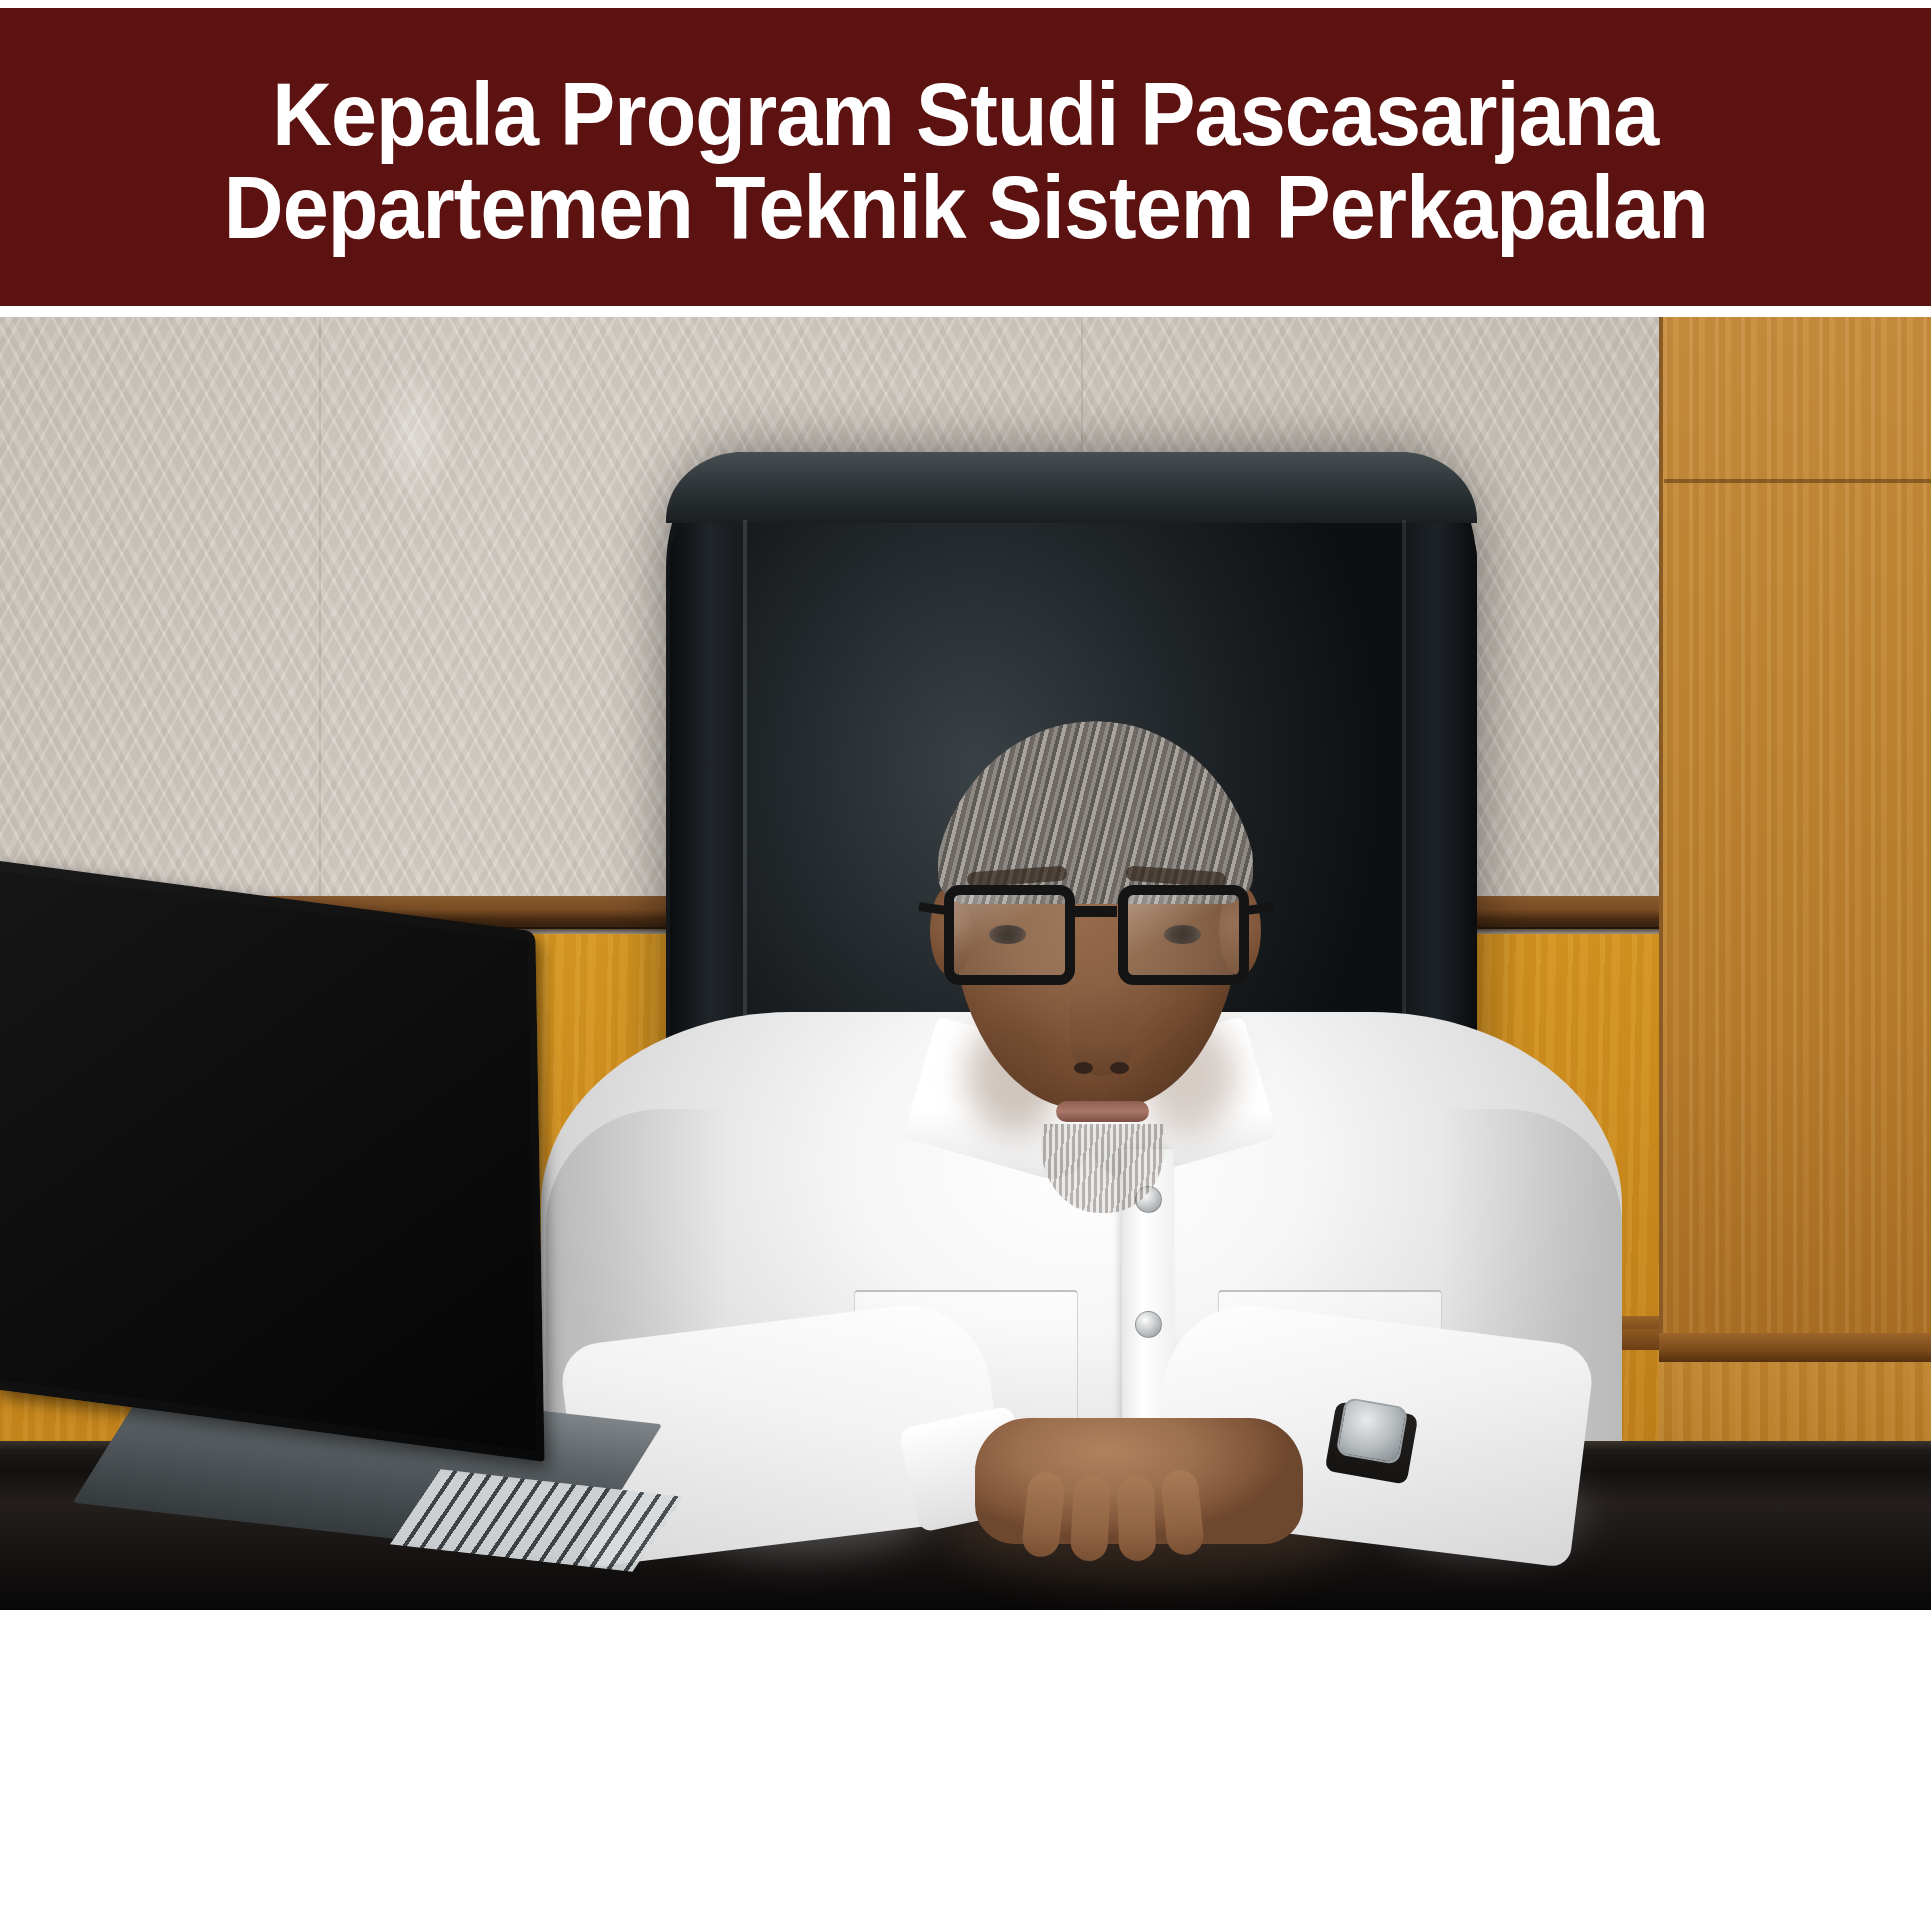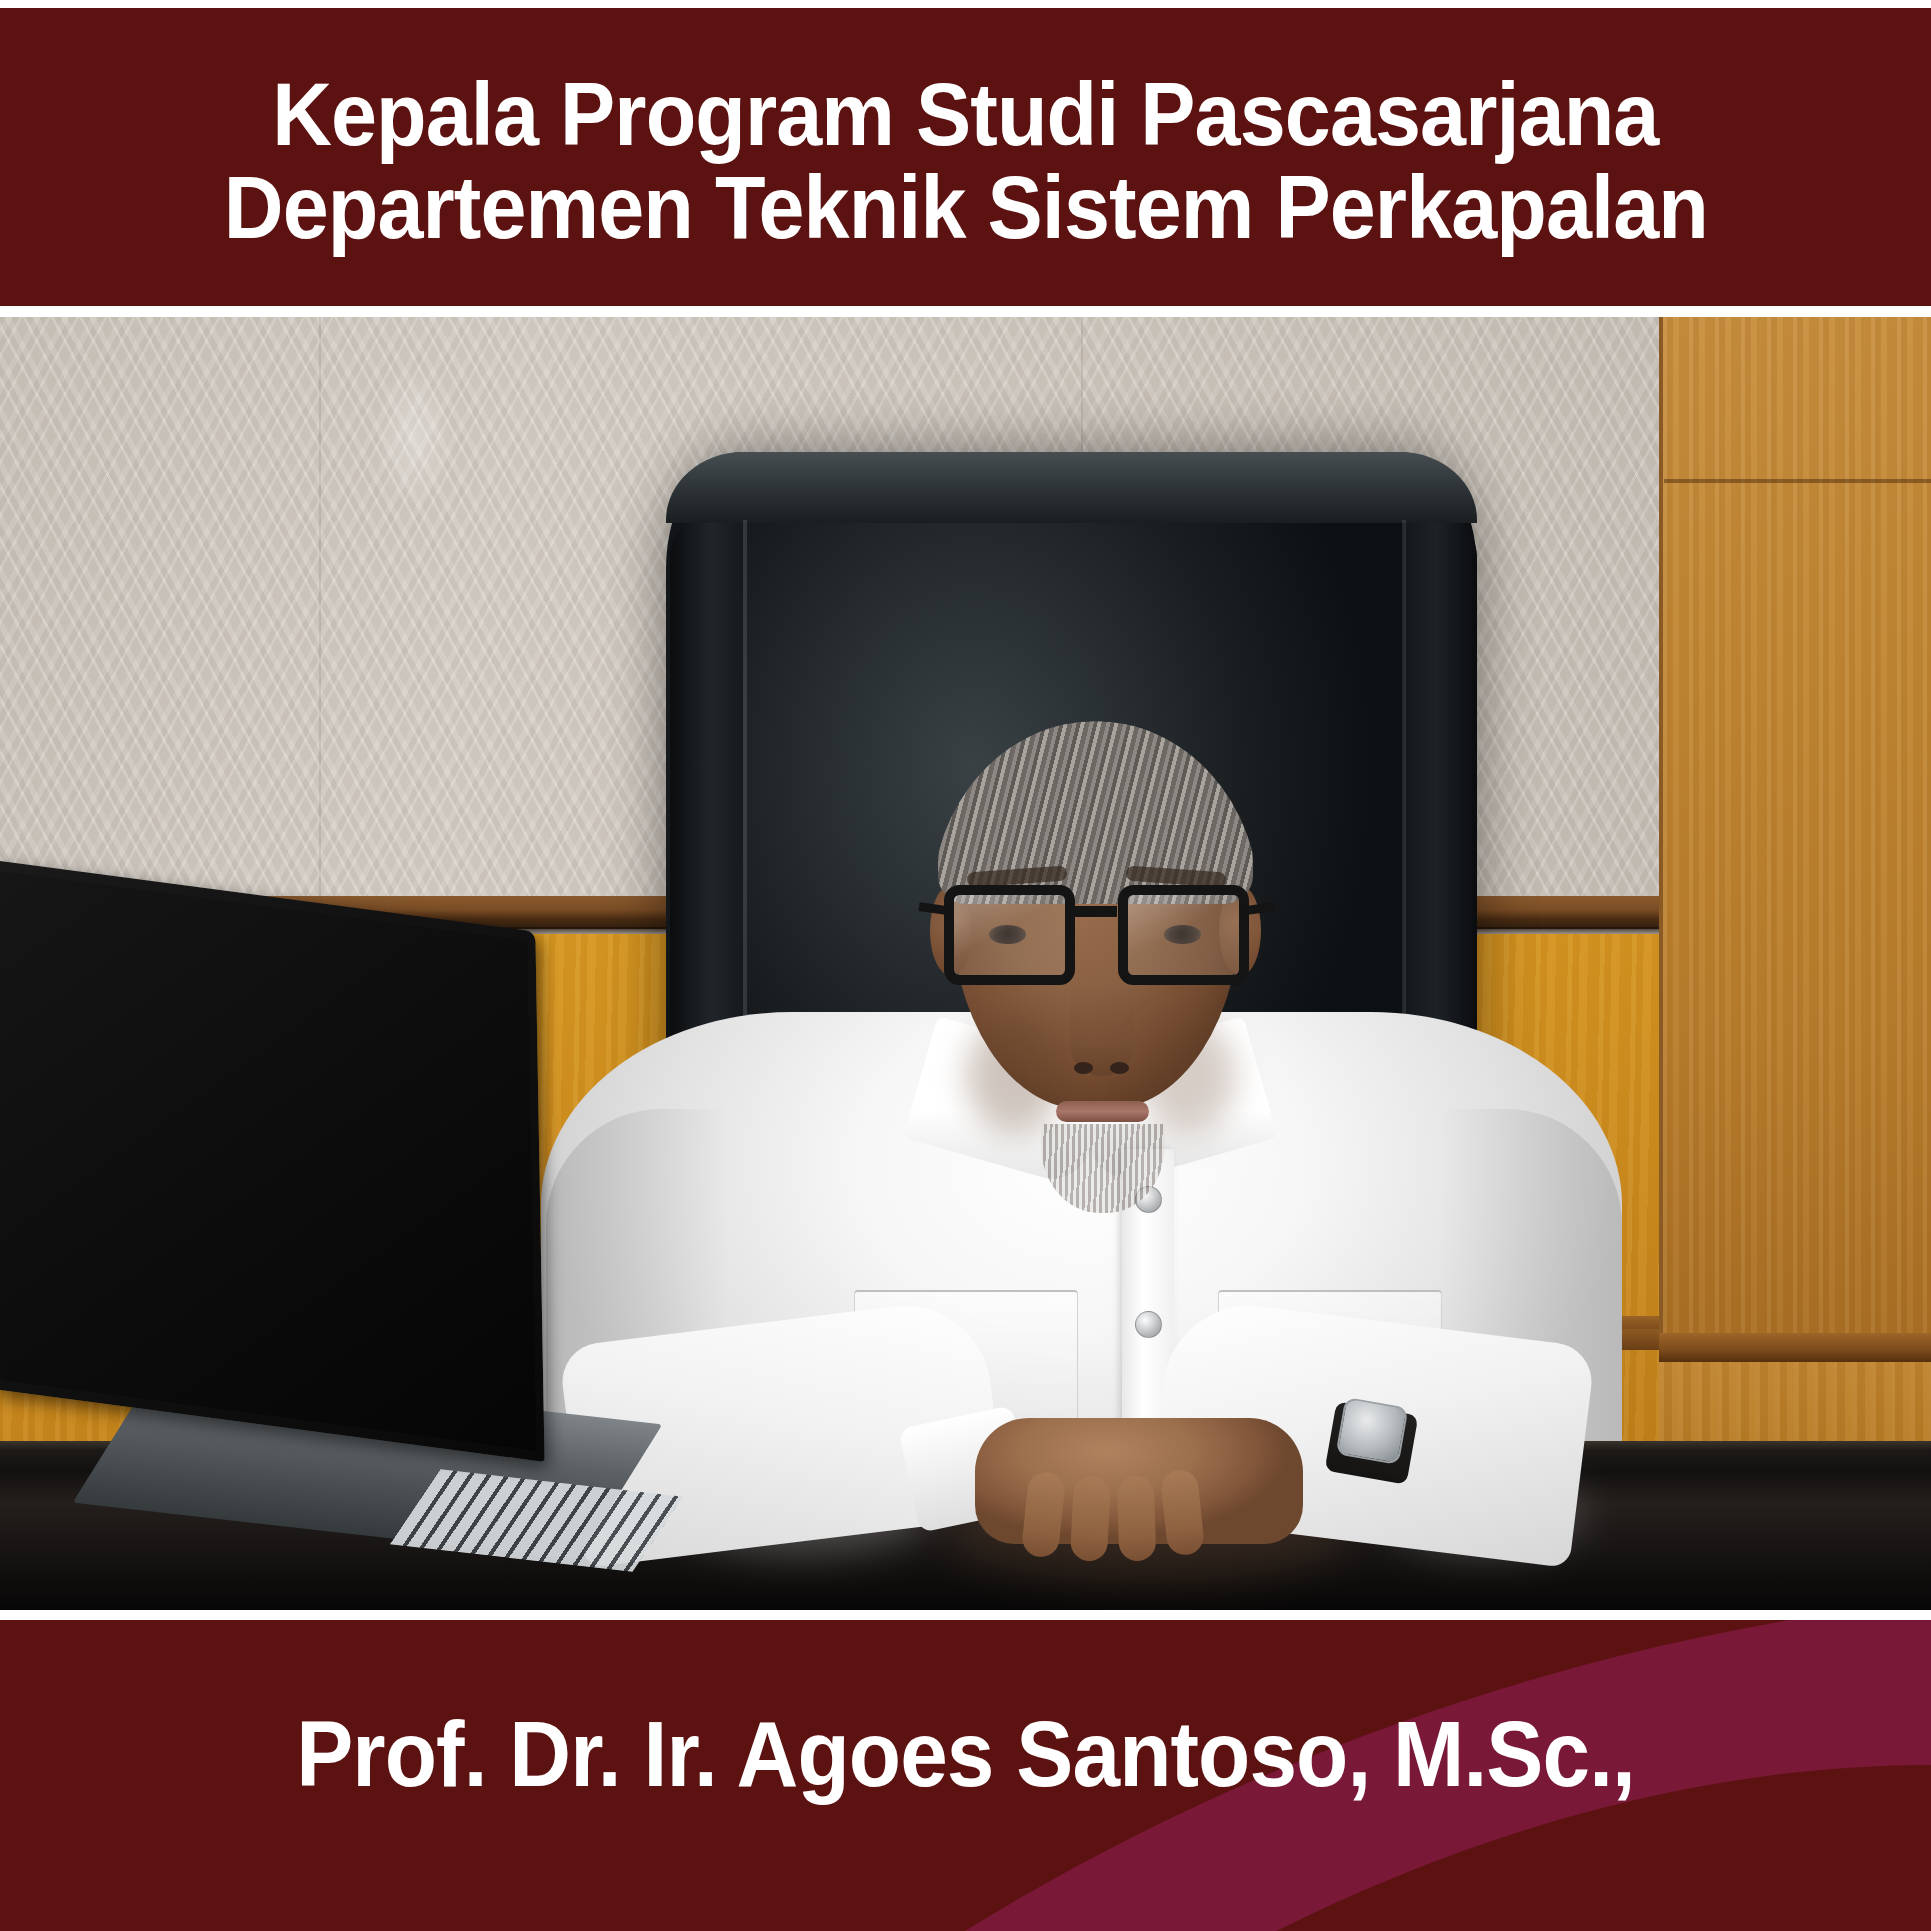--- a/index.html
+++ b/index.html
@@ -713,24 +713,15 @@
     <div class="laptop-base"></div>
     <div class="laptop-keys"></div>
     <div class="laptop-lid">
       <div class="laptop-screen"></div>
     </div>
 
   </div>
 
   <div class="sep-bottom"></div>
 
-  <div class="footer-banner">
-    <svg class="footer-swoosh" width="1931" height="311" viewBox="0 0 2000 322">
-      <path d="M2000 -20 L2000 150 C1700 150 1400 260 1150 420 L880 640 L620 640 C880 330 1420 40 2000 -20 Z" fill="#7A1838"></path>
-      <path d="M2000 150 C1760 165 1520 250 1300 400 L1030 640 L880 640 L1150 420 C1400 260 1700 150 2000 150 Z" fill="#5C1210" opacity="0.0"></path>
-    </svg>
-    <div class="footer-name">
-      <span class="footer-name-text">Prof. Dr. Ir. Agoes Santoso, M.Sc.,</span>
-    </div>
-  </div>
 
 </div>
 
 
 </body></html>

